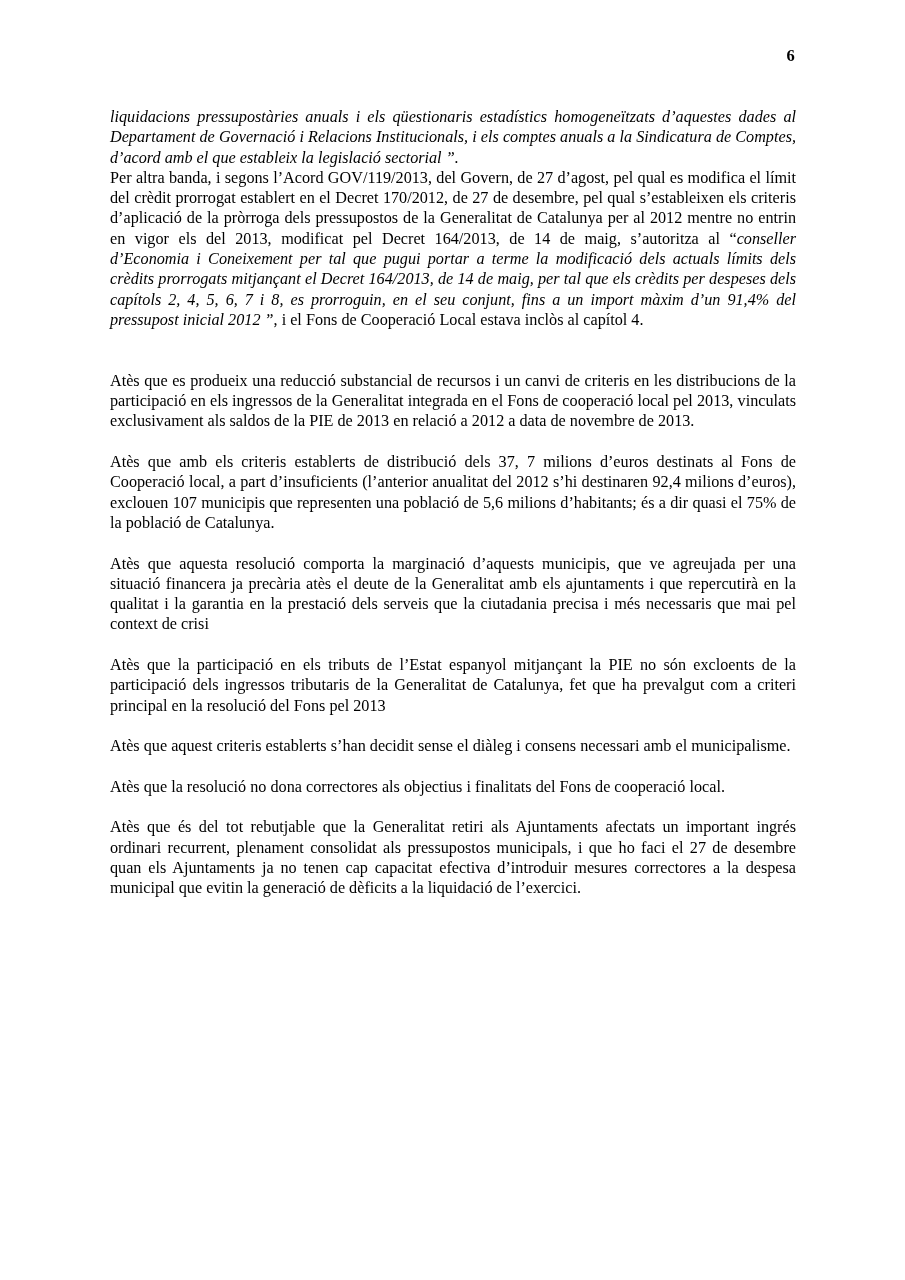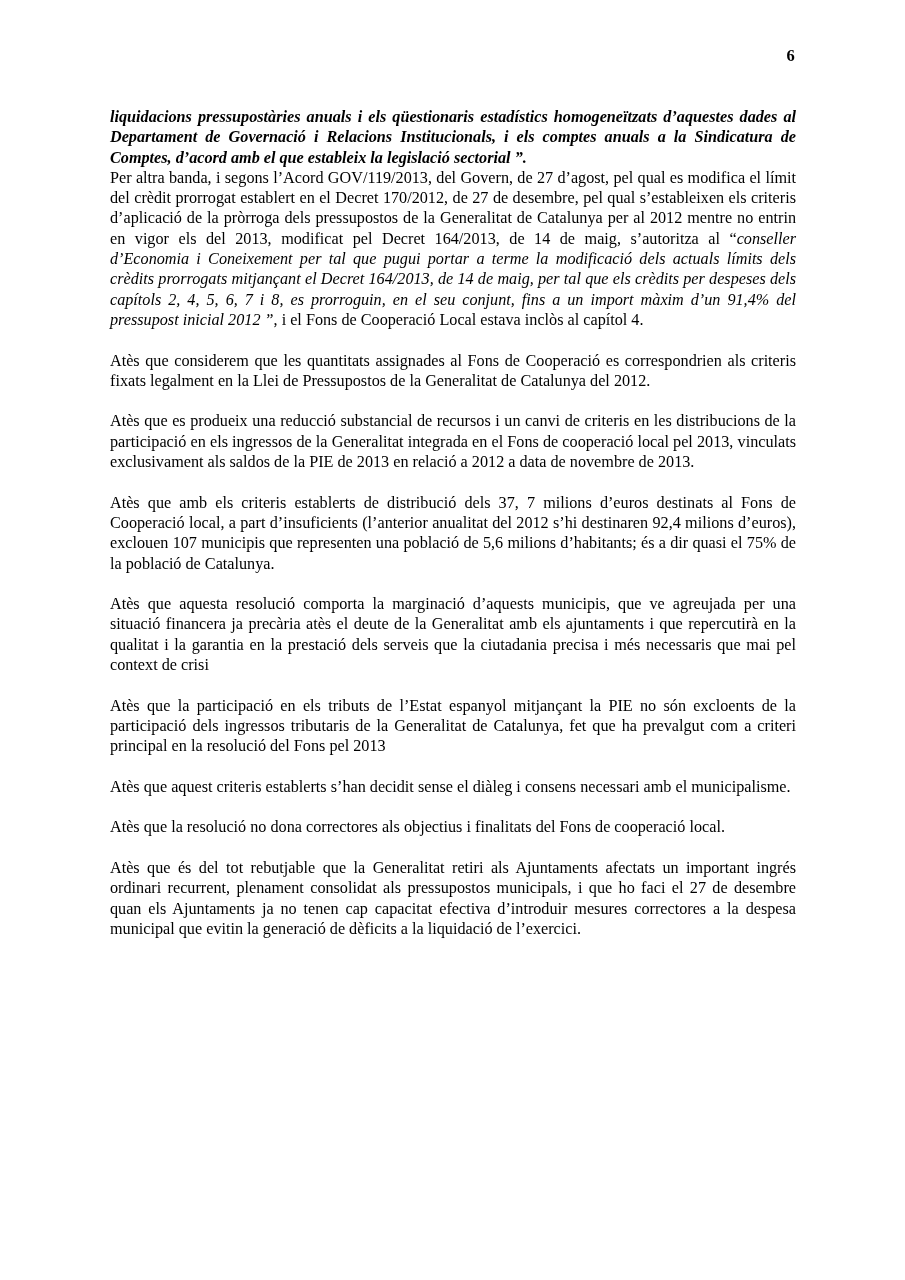--- a/index.html
+++ b/index.html
@@ -46,21 +46,20 @@
     font-size: 16.2px;
     line-height: 20.3px;
     text-align: justify;
     text-justify: inter-word;
     hyphens: none;
     -webkit-hyphens: none;
     word-spacing: 0px;
   }
   .para.italic {
     font-style: italic;
-    font-weight: bold;
   }
   
   .gap {
     height: 20.3px;
   }
   .gap-none {
     height: 0;
   }
   em.q {
   }
@@ -80,21 +79,20 @@
   <div class="content">
 
     <p class="para italic">liquidacions pressupostàries anuals i els qüestionaris  estadístics homogeneïtzats d’aquestes dades al Departament de Governació i Relacions  Institucionals, i els comptes anuals a la Sindicatura de Comptes, d’acord amb el que estableix la  legislació sectorial ”.</p>
 
     <div class="gap-none"></div>
 
     <p class="para"><span>Per altra banda, i segons l’Acord GOV/119/2013, del Govern, de 27 d’agost, pel qual es modifica el límit del crèdit prorrogat establert en el Decret 170/2012, de 27 de desembre,  pel qual s’estableixen els criteris d’aplicació de la pròrroga dels pressupostos de la Generalitat de Catalunya per al 2012 mentre no entrin en vigor els del 2013, modificat pel Decret 164/2013, de 14 de maig, s’autoritza al “</span><em class="q">conseller d’Economia i Coneixement per tal que pugui portar a terme la  modificació dels actuals límits dels crèdits prorrogats mitjançant el Decret 164/2013, de 14 de  maig, per tal que els crèdits per despeses dels capítols 2, 4, 5, 6, 7 i 8, es prorroguin, en el seu  conjunt, fins a un import màxim d’un 91,4% del pressupost inicial 2012 ”</em><span class="roman">, i el Fons de Cooperació Local estava inclòs al capítol 4.</span></p>
 
     <div class="gap"></div>
 
-    <p class="para">Atès que considerem que les quantitats assignades al Fons de Cooperació es correspondrien als criteris fixats legalment en la Llei de Pressupostos de la Generalitat de Catalunya del 2012.</p>
 
     <div class="gap"></div>
 
     <p class="para">Atès que es produeix una  reducció substancial de recursos i un canvi de criteris en les distribucions de la participació en els ingressos de la Generalitat integrada en el Fons de cooperació local pel 2013, vinculats exclusivament als saldos de la PIE de 2013 en relació a 2012 a data de novembre de 2013.</p>
 
     <div class="gap"></div>
 
     <p class="para">Atès que amb els criteris establerts de distribució dels 37, 7 milions d’euros destinats al Fons de Cooperació local, a part d’insuficients (l’anterior anualitat del 2012 s’hi destinaren 92,4 milions d’euros), exclouen 107 municipis que representen una població de 5,6 milions d’habitants; és a dir quasi el 75% de la població de Catalunya.</p>
 
     <div class="gap"></div>

